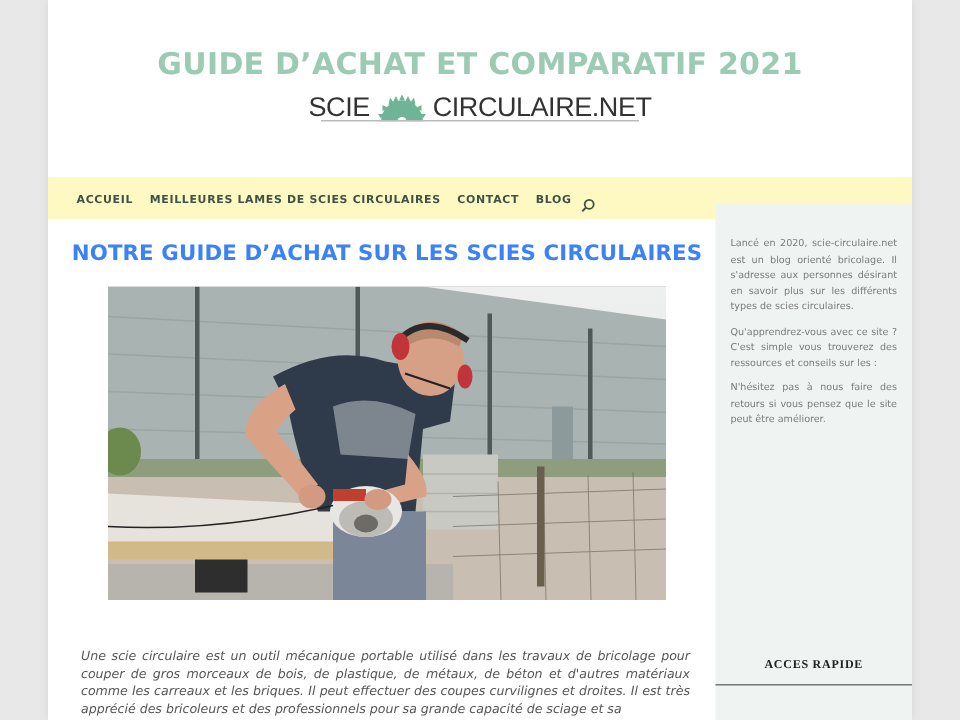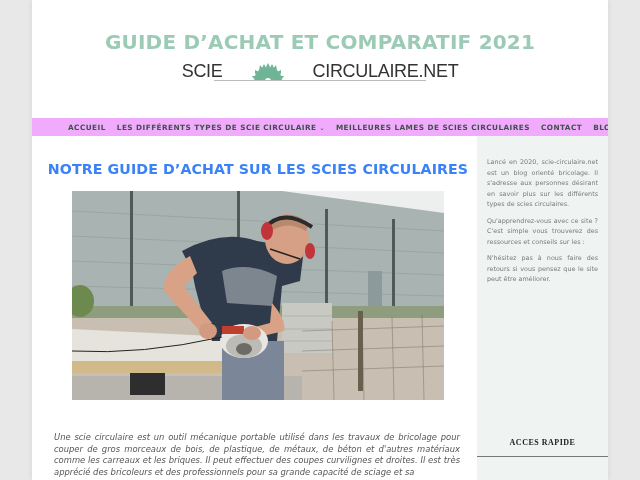--- a/index.html
+++ b/index.html
@@ -27,34 +27,34 @@
       font-weight: bold;
       font-size: 20px;
       letter-spacing: 0.2px;
       color: #9ccbb5;
       text-align: center;
     }
     .logo {
       position: absolute; left: 182px; top: 59px; width: 212px; height: 24px;
       display: flex; align-items: center; justify-content: center;
       font-family: "Liberation Sans", sans-serif;
-      font-size: 18px; color: #333333; letter-spacing: -0.3px; gap: 24px;
+      font-size: 18px; color: #333333; letter-spacing: -0.3px;
     }
     .logo .logo-underline {
       position: absolute; left: 0; bottom: 2px; width: 100%; height: 1px;
       background: #bbbbbb;
     }
     .logo .blade { display: inline-block; width: 36px; height: 20px; margin: 0 3px; }
 
     
     .nav {
-      position: absolute; left: 0; top: 118px; width: 576px; height: 18px;
-      background: #f0abfc;
+      position: absolute; left: 0; top: 118px; width: 576px; height: 28px;
+      background: #fef9c3;
       display: flex; align-items: center;
-      padding-left: 36px;
+      padding-left: 19px;
     }
     .nav-item {
       font-family: "DejaVu Sans", sans-serif;
       font-weight: bold;
       font-size: 7.3px;
       letter-spacing: 0.45px;
       color: #3e5249;
       margin-right: 11px;
       white-space: nowrap;
       cursor: pointer;
@@ -146,24 +146,20 @@
       <span>CIRCULAIRE.NET</span>
       <span class="logo-underline"></span>
     </div>
   </header>
 
   <nav class="nav">
     <a class="nav-item">
         <span>ACCUEIL</span>
       </a>
     <a class="nav-item">
-        <span>LES DIFFÉRENTS TYPES DE SCIE CIRCULAIRE</span>
-        <span class="chev">⌄</span>
-      </a>
-    <a class="nav-item">
         <span>MEILLEURES LAMES DE SCIES CIRCULAIRES</span>
       </a>
     <a class="nav-item">
         <span>CONTACT</span>
       </a>
     <a class="nav-item">
         <span>BLOG</span>
       </a>
     <span class="nav-search">
       <svg width="10" height="10" viewBox="0 0 10 10">

